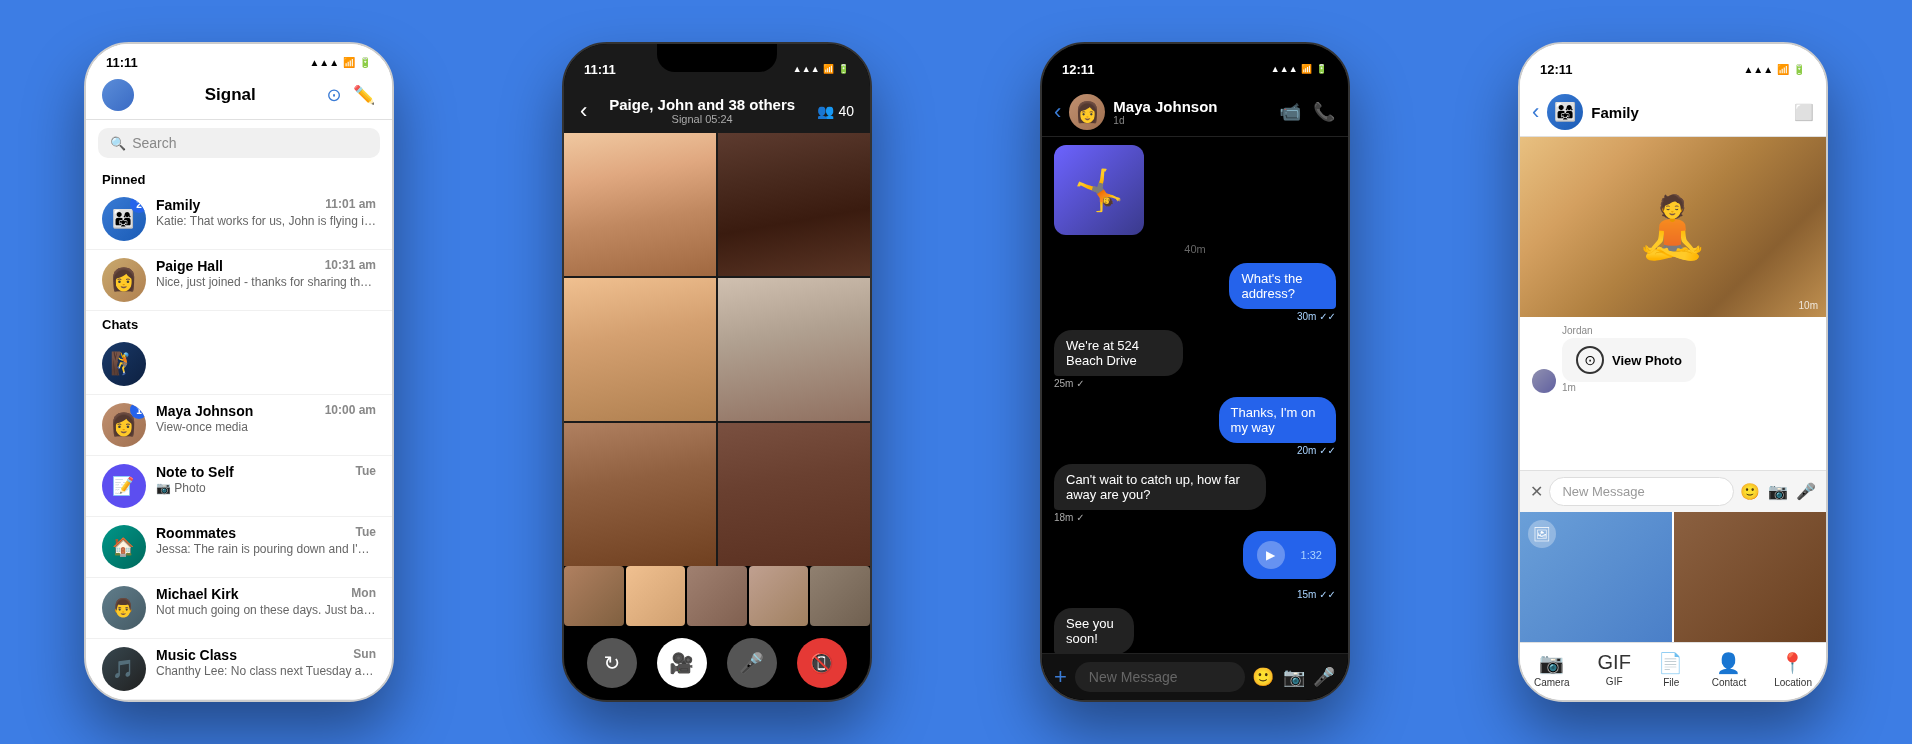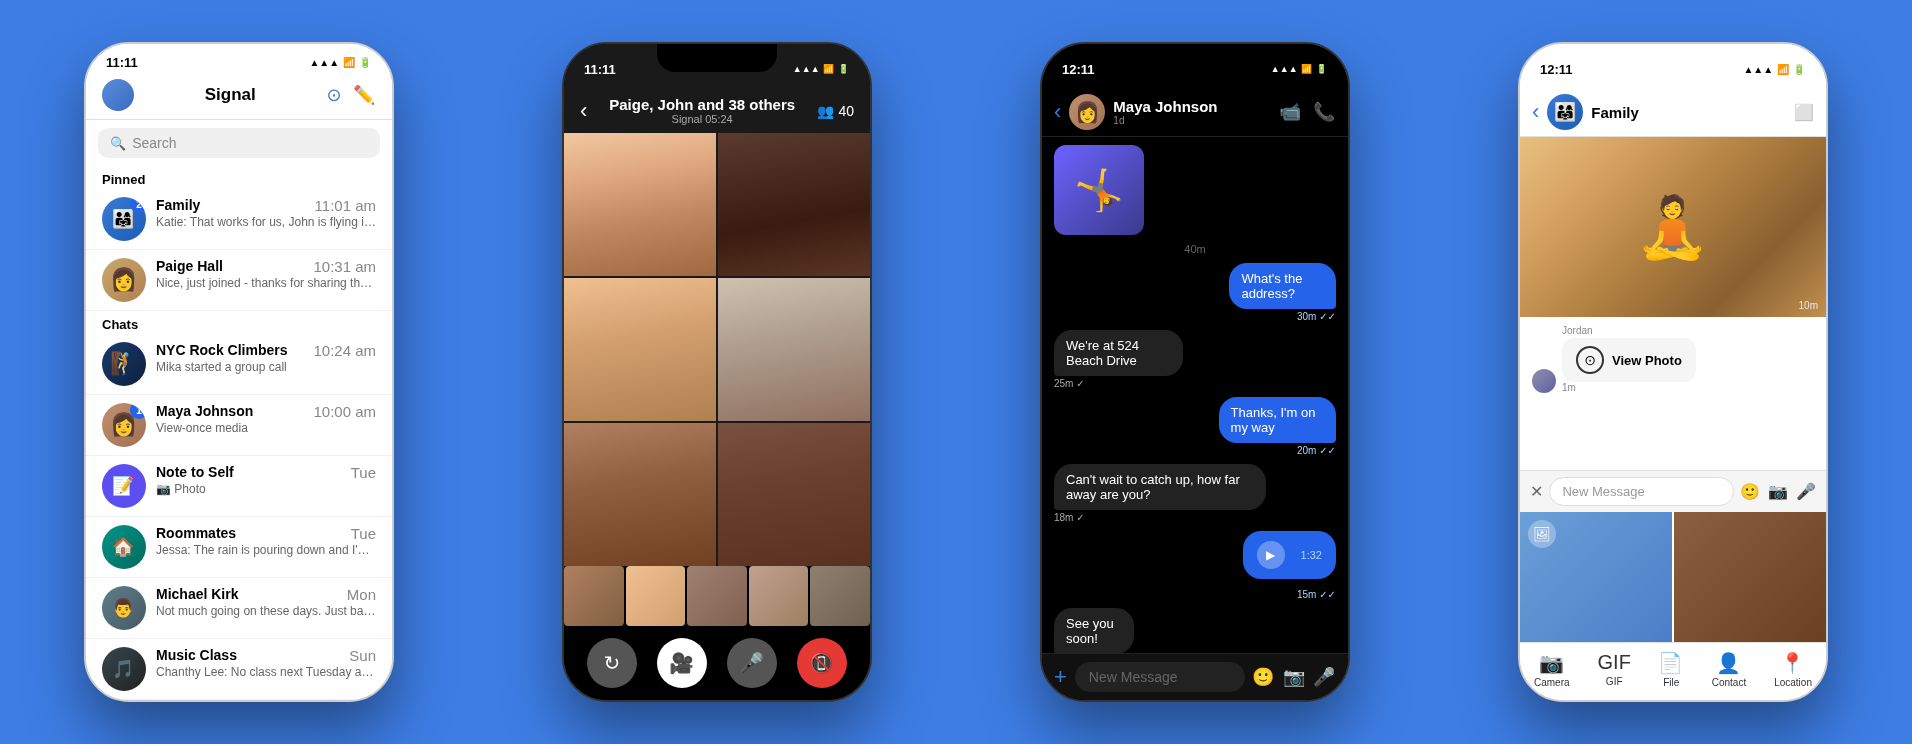--- a/index.html
+++ b/index.html
@@ -142,21 +142,21 @@
       border-radius: 50%;
       width: 18px; height: 18px;
       font-size: 10px;
       display: flex; align-items: center; justify-content: center;
       font-weight: 700;
     }
 
     .chat-content { flex: 1; min-width: 0; }
     .chat-row1 { display: flex; justify-content: space-between; }
     .chat-name { font-size: 14px; font-weight: 600; color: #000; }
-    .chat-time { font-size: 15px; color: #888; }
+    .chat-time { font-size: 12px; color: #888; font-weight: bold; }
     .chat-preview { font-size: 12px; color: #666; white-space: nowrap; overflow: hidden; text-overflow: ellipsis; margin-top: 1px; }
 
     
     .phone2-screen {
       background: #1a1a1a;
       height: 100%;
       display: flex;
       flex-direction: column;
     }
     .phone2-header {
@@ -598,27 +598,20 @@
             <span class="chat-time">10:31 am</span>
           </div>
           <div class="chat-preview">Nice, just joined - thanks for sharing the group link with me.</div>
         </div>
       </div>
 
       <div class="section-label">Chats</div>
 
       <div class="chat-item">
         <div class="chat-avatar" style="background:linear-gradient(135deg,#1a3a6a,#0d2040);display:flex;align-items:center;justify-content:center;font-size:22px;">🧗</div>
-        <div class="chat-content">
-          <div class="chat-row1">
-            <span class="chat-name">NYC Rock Climbers</span>
-            <span class="chat-time">10:24 am</span>
-          </div>
-          <div class="chat-preview">Mika started a group call</div>
-        </div>
       </div>
 
       <div class="chat-item">
         <div class="chat-avatar" style="background:linear-gradient(135deg,#c09070,#a07050);display:flex;align-items:center;justify-content:center;font-size:22px;position:relative;">
           👩
           <div class="badge">1</div>
         </div>
         <div class="chat-content">
           <div class="chat-row1">
             <span class="chat-name">Maya Johnson</span>

